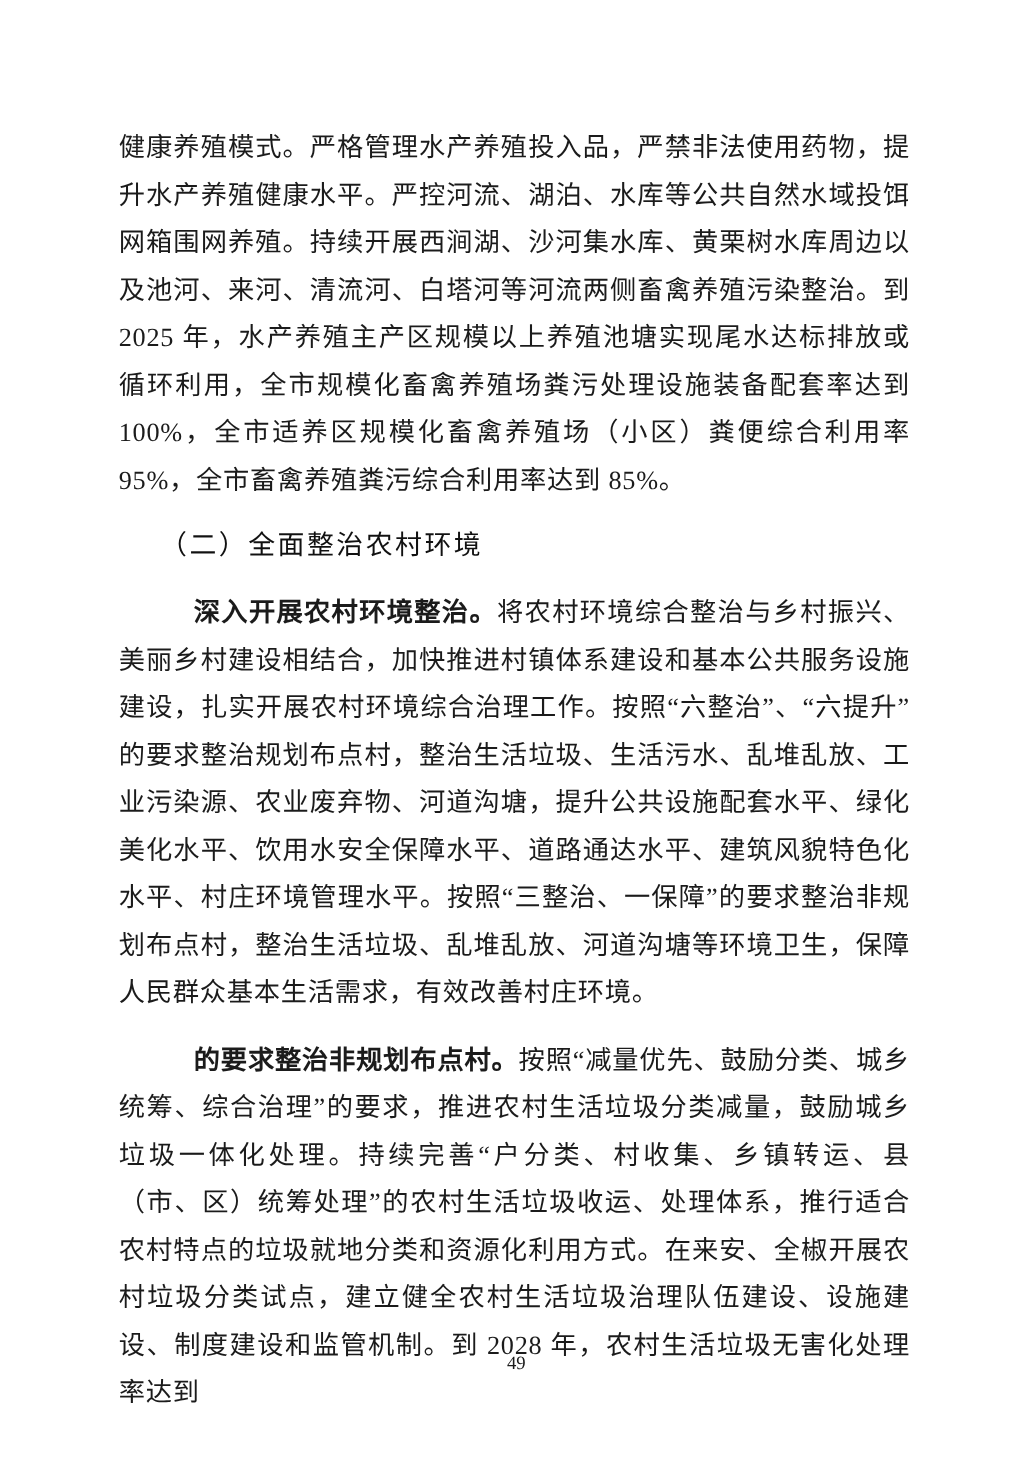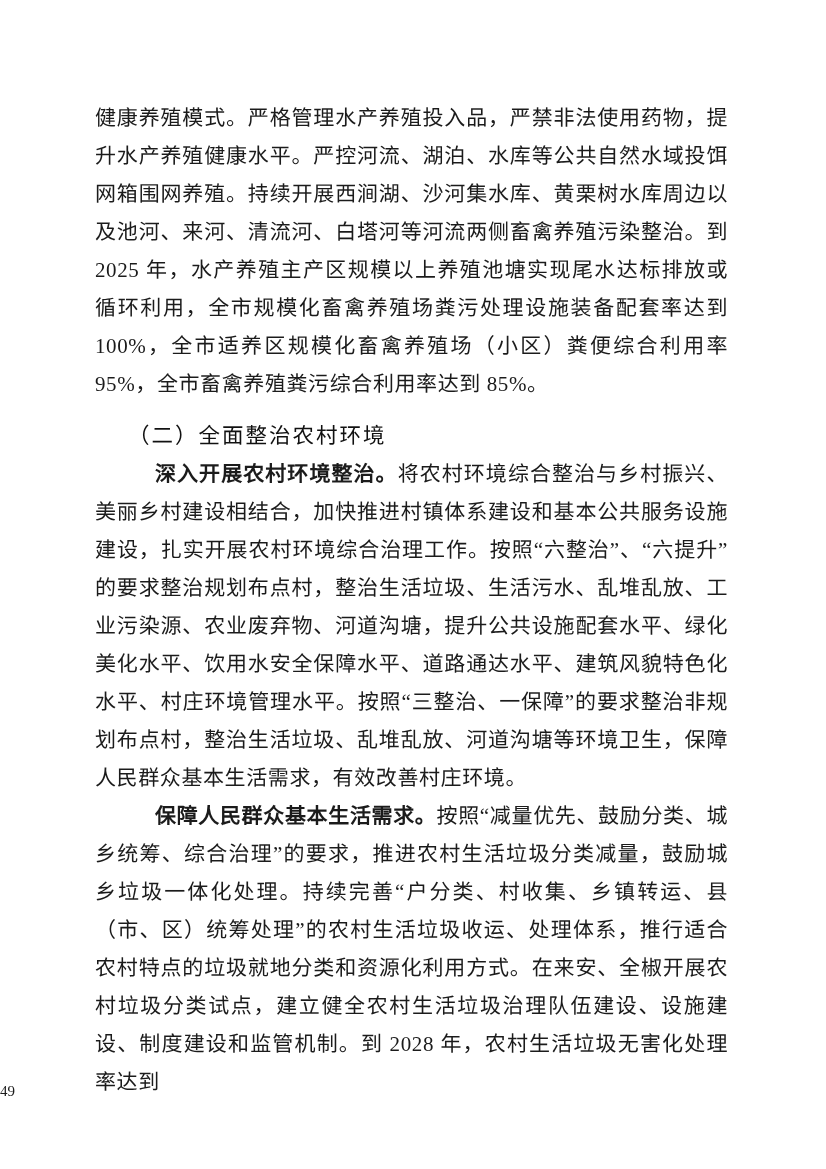--- a/index.html
+++ b/index.html
@@ -26,56 +26,57 @@
     margin: 0;
     font-size: 21px;
     line-height: 38px;
     letter-spacing: 0.6px;
     text-align: justify;
     text-justify: inter-character;
     color: #1b1b1b;
   }
   .para.first-indent {
     text-indent: 60px;
+    margin-top: 16px;
   }
   .para .lead {
     font-weight: 700;
   }
   .heading {
     margin: 14px 0 0 0;
     font-size: 21.5px;
     line-height: 38px;
     font-weight: 400;
     letter-spacing: 2px;
     text-indent: 33px;
     color: #111111;
   }
   .page-number {
     position: absolute;
     left: 0;
     right: 0;
     top: 1081px;
-    text-align: left;
+    text-align: center;
     font-size: 15px;
     line-height: 20px;
     color: #1b1b1b;
   }
 </style>
 </head>
 <body>
 
 <div class="page">
 
   <div class="content">
 
     <p class="para"><span>健康养殖模式。严格管理水产养殖投入品，严禁非法使用药物，提升水产养殖健康水平。严控河流、湖泊、水库等公共自然水域投饵网箱围网养殖。持续开展西涧湖、沙河集水库、黄栗树水库周边以及池河、来河、清流河、白塔河等河流两侧畜禽养殖污染整治。到 2025 年，水产养殖主产区规模以上养殖池塘实现尾水达标排放或循环利用，全市规模化畜禽养殖场粪污处理设施装备配套率达到 100%，全市适养区规模化畜禽养殖场（小区）粪便综合利用率 95%，全市畜禽养殖粪污综合利用率达到 85%。</span></p>
 
     <h3 class="heading">（二）全面整治农村环境</h3>
 
     <p class="para first-indent"><span class="lead">深入开展农村环境整治。</span><span>将农村环境综合整治与乡村振兴、美丽乡村建设相结合，加快推进村镇体系建设和基本公共服务设施建设，扎实开展农村环境综合治理工作。按照“六整治”、“六提升”的要求整治规划布点村，整治生活垃圾、生活污水、乱堆乱放、工业污染源、农业废弃物、河道沟塘，提升公共设施配套水平、绿化美化水平、饮用水安全保障水平、道路通达水平、建筑风貌特色化水平、村庄环境管理水平。按照“三整治、一保障”的要求整治非规划布点村，整治生活垃圾、乱堆乱放、河道沟塘等环境卫生，保障人民群众基本生活需求，有效改善村庄环境。</span></p>
 
-    <p class="para first-indent"><span class="lead">保障人民群众基本生活需求。</span><span>按照“减量优先、鼓励分类、城乡统筹、综合治理”的要求，推进农村生活垃圾分类减量，鼓励城乡垃圾一体化处理。持续完善“户分类、村收集、乡镇转运、县（市、区）统筹处理”的农村生活垃圾收运、处理体系，推行适合农村特点的垃圾就地分类和资源化利用方式。在来安、全椒开展农村垃圾分类试点，建立健全农村生活垃圾治理队伍建设、设施建设、制度建设和监管机制。到 2028 年，农村生活垃圾无害化处理率达到</span></p>
+    <p class="para first-indent"><span class="lead">的要求整治非规划布点村。</span><span>按照“减量优先、鼓励分类、城乡统筹、综合治理”的要求，推进农村生活垃圾分类减量，鼓励城乡垃圾一体化处理。持续完善“户分类、村收集、乡镇转运、县（市、区）统筹处理”的农村生活垃圾收运、处理体系，推行适合农村特点的垃圾就地分类和资源化利用方式。在来安、全椒开展农村垃圾分类试点，建立健全农村生活垃圾治理队伍建设、设施建设、制度建设和监管机制。到 2028 年，农村生活垃圾无害化处理率达到</span></p>
 
   </div>
 
   <div class="page-number">49</div>
 
 </div>
 
 </body></html>

